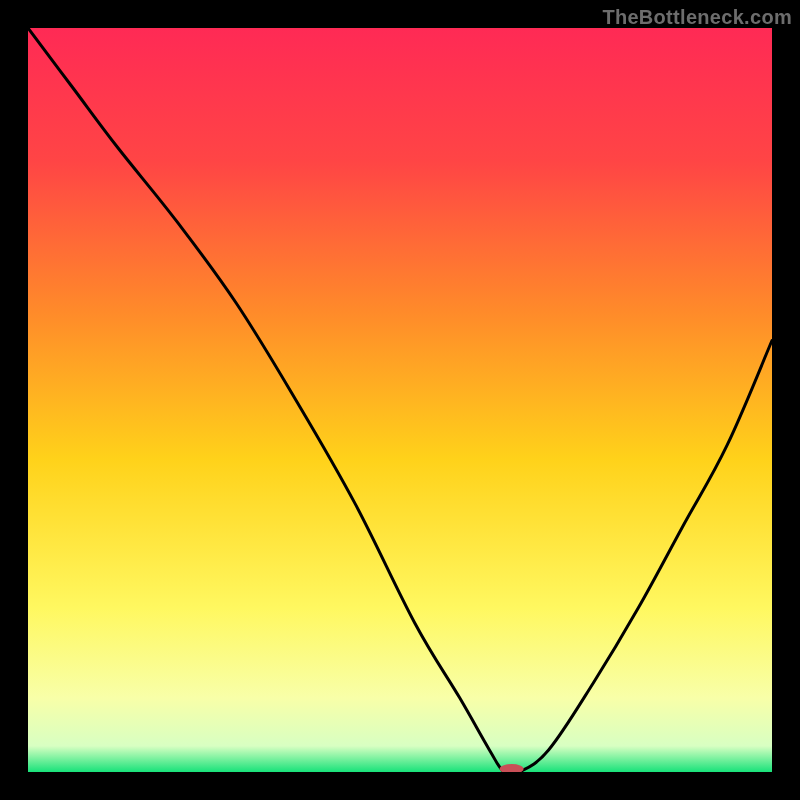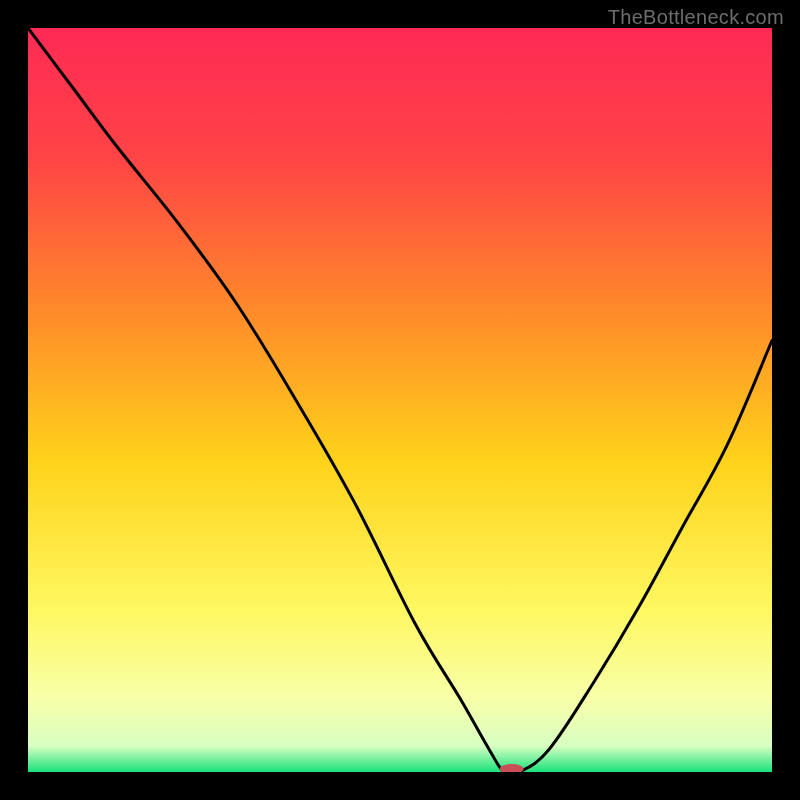--- a/index.html
+++ b/index.html
@@ -21,24 +21,24 @@
     position: absolute;
     left: 28px;
     top: 28px;
     width: 744px;
     height: 744px;
     overflow: hidden;
   }
   .watermark {
     position: absolute;
     top: 6px;
-    right: 16px;
+    right: 8px;
     color: #6d6d6d;
     font-size: 20px;
-    font-weight: 400;
+    font-weight: 700;
     letter-spacing: 0.3px;
     user-select: none;
   }
   svg {
     display: block;
   }
 </style>
 </head>
 <body>
 

